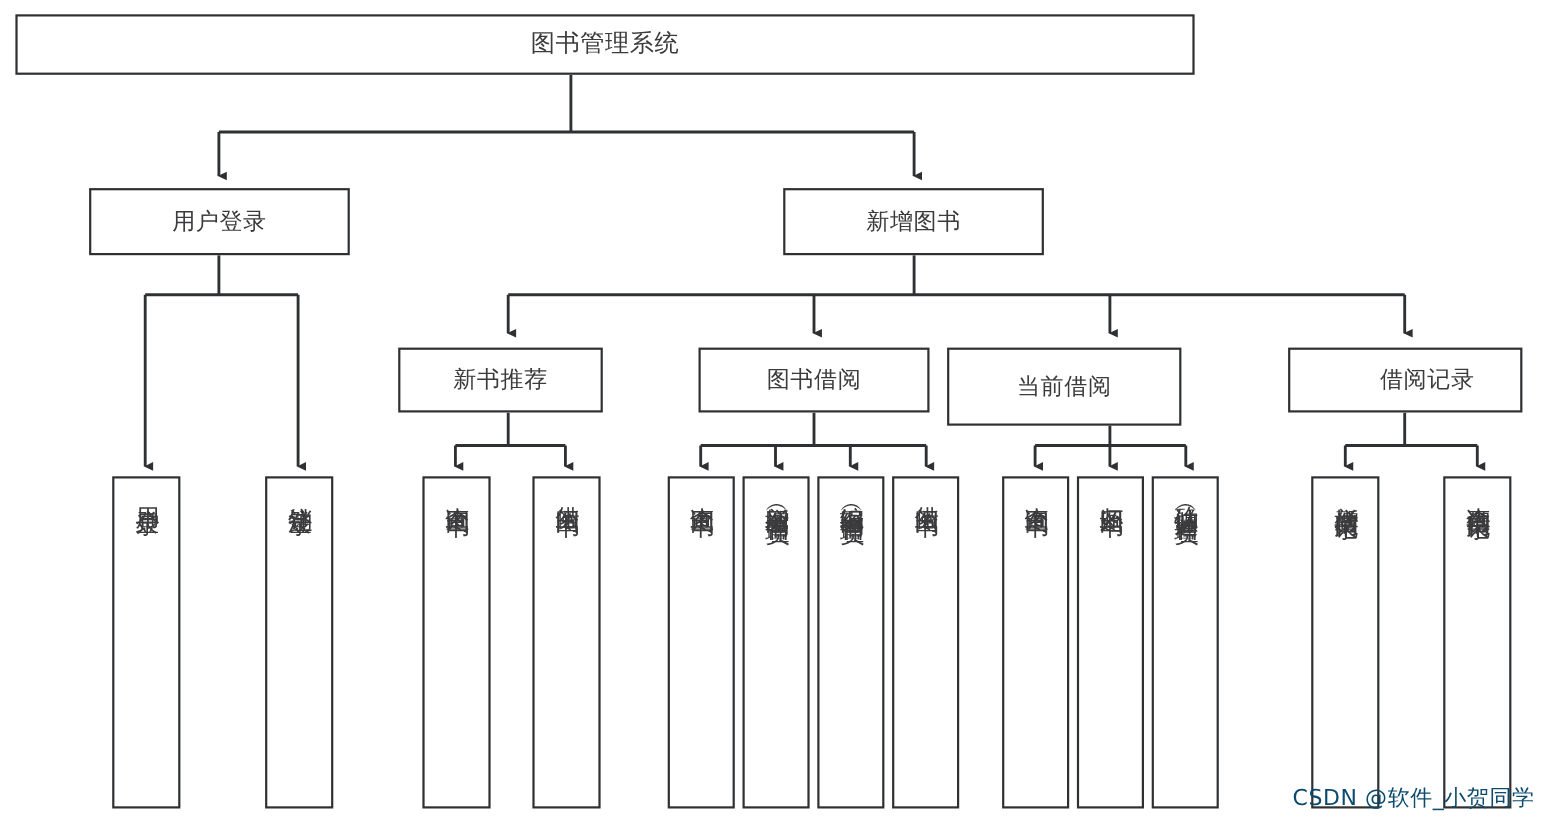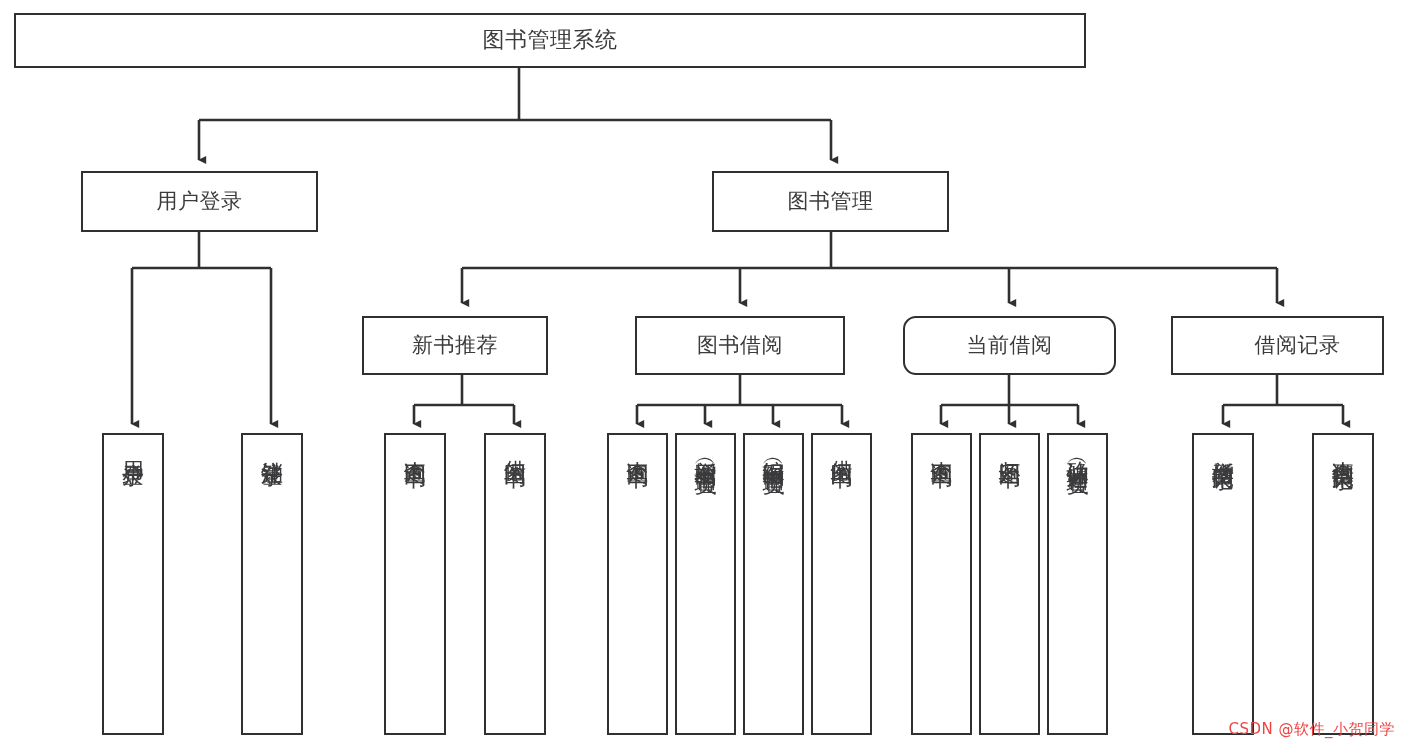--- a/index.html
+++ b/index.html
@@ -54,22 +54,22 @@
     line-height: 1.28;
     letter-spacing: 2px;
     color: #3b3b3d;
     display: block;
     white-space: nowrap;
   }
   .watermark {
     position: absolute;
     right: 10px;
     bottom: 8px;
-    font-size: 15px;
-    color: #ef4444;
+    font-size: 20px;
+    color: #0c4a6e;
     letter-spacing: 0.5px;
     white-space: nowrap;
   }
 </style>
 </head>
 <body>
 
 <div id="canvas">
 
   <svg id="edges" viewBox="0 0 1405 747" xmlns="http://www.w3.org/2000/svg">
@@ -123,30 +123,30 @@
   </svg>
 
   <div class="node horiz root" style="left:14px; top:13px; width:1072px; height:55px;">
     <span>图书管理系统</span>
   </div>
 
   <div class="node horiz" style="left:81px; top:171px; width:237px; height:61px;">
     <span>用户登录</span>
   </div>
   <div class="node horiz" style="left:712px; top:171px; width:237px; height:61px;">
-    <span>图书管理</span>
+    <span>新增图书</span>
   </div>
 
   <div class="node horiz" style="left:362px; top:316px; width:186px; height:59px;">
     <span>新书推荐</span>
   </div>
   <div class="node horiz" style="left:635px; top:316px; width:210px; height:59px;">
     <span>图书借阅</span>
   </div>
-  <div class="node horiz" style="left:903px; top:316px; width:213px; height:59px;border-radius:13px;">
+  <div class="node horiz" style="left:861px; top:316px; width:213px; height:71px;">
     <span>当前借阅</span>
   </div>
   <div class="node horiz" style="left:1171px; top:316px; width:213px; height:59px;padding-left:40px;">
     <span>借阅记录</span>
   </div>
 
   <div class="node vert" style="left:102px; top:433px; width:62px; height:302px;">
     <span class="vlabel">用户登录</span>
   </div>
   <div class="node vert" style="left:241px; top:433px; width:62px; height:302px;">

